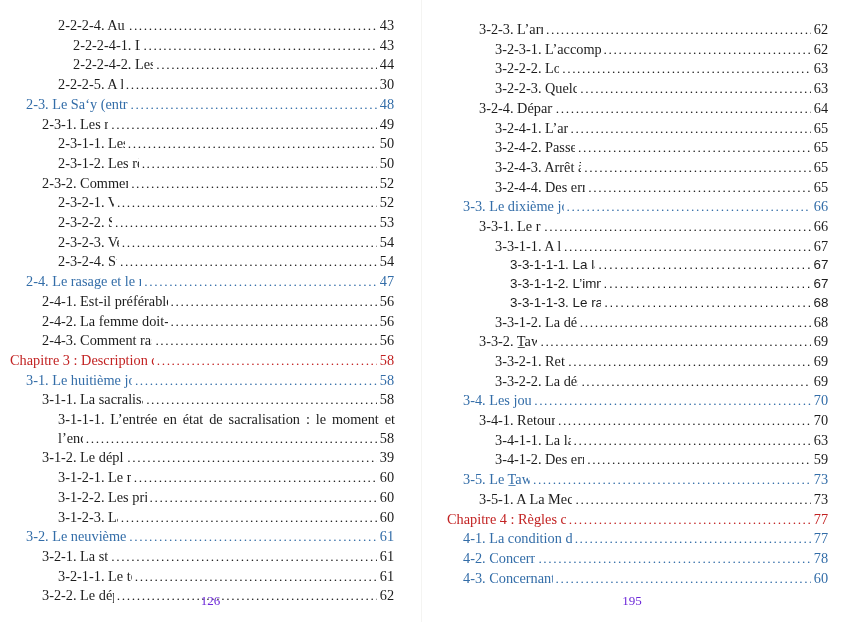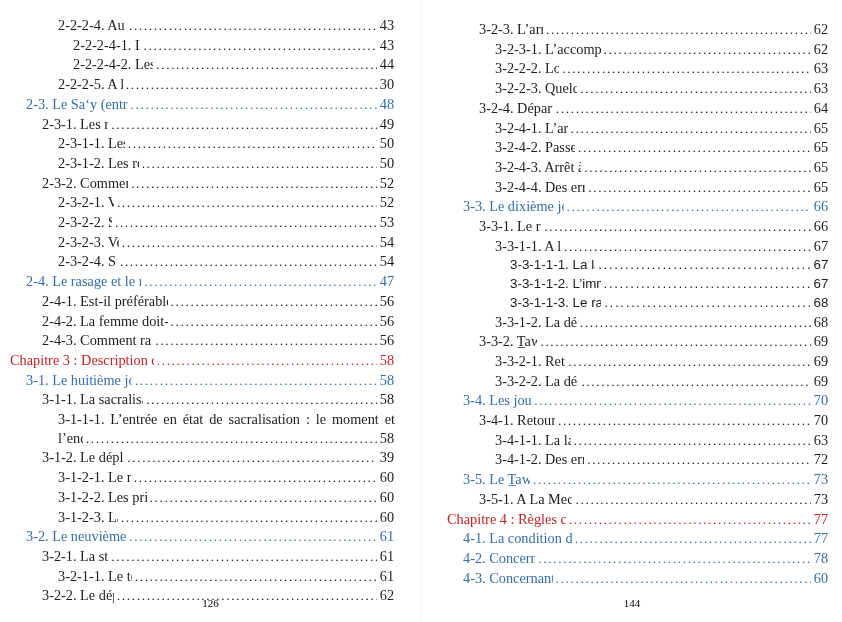--- a/index.html
+++ b/index.html
@@ -39,21 +39,21 @@
   .lvl4{padding-left:63px;}
   .blue{color:#336da8;}
   .red{color:#c22222;}
   .sans{font-family:"Liberation Sans","DejaVu Sans",sans-serif;font-size:13.4px;}
   .justify .txt{
     white-space:normal;width:100%;
     text-align:justify;text-align-last:justify;
   }
   .pagenum{
     position:absolute;bottom:13px;left:0;right:0;
-    text-align:center;font-size:11px;color:#000000;
+    text-align:center;font-size:13px;color:#6d28d9;
   }
 </style>
 </head>
 <body>
 
 <div class="book">
   <div class="page page-left">
     <div class="entries">
         <div class="entry lvl3">
           <span class="txt">2-2-2-4. Au cours du T̲awâf</span>
@@ -314,21 +314,21 @@
           <span class="pg">70</span>
         </div>
         <div class="entry lvl3">
           <span class="txt">3-4-1-1. La lapidation des stèles</span>
           <span class="leader"></span>
           <span class="pg">63</span>
         </div>
         <div class="entry lvl3">
           <span class="txt">3-4-1-2. Des erreurs à ne pas commettre</span>
           <span class="leader"></span>
-          <span class="pg">72</span>
+          <span class="pg">59</span>
         </div>
         <div class="entry lvl1 blue">
           <span class="txt">3-5. Le T̲awâf Al-Wadâ‘</span>
           <span class="leader"></span>
           <span class="pg">73</span>
         </div>
         <div class="entry lvl2">
           <span class="txt">3-5-1. A La Mecque, pour le dernier rite</span>
           <span class="leader"></span>
           <span class="pg">73</span>
@@ -347,15 +347,15 @@
           <span class="txt">4-2. Concernant son Ih̲râm</span>
           <span class="leader"></span>
           <span class="pg">78</span>
         </div>
         <div class="entry lvl1 blue">
           <span class="txt">4-3. Concernant le T̲awâf et le Sa‘y</span>
           <span class="leader"></span>
           <span class="pg">60</span>
         </div>
       </div>
-    <div class="pagenum">144</div>
+    <div class="pagenum">195</div>
   </div>
 </div>
 
 </body></html>

